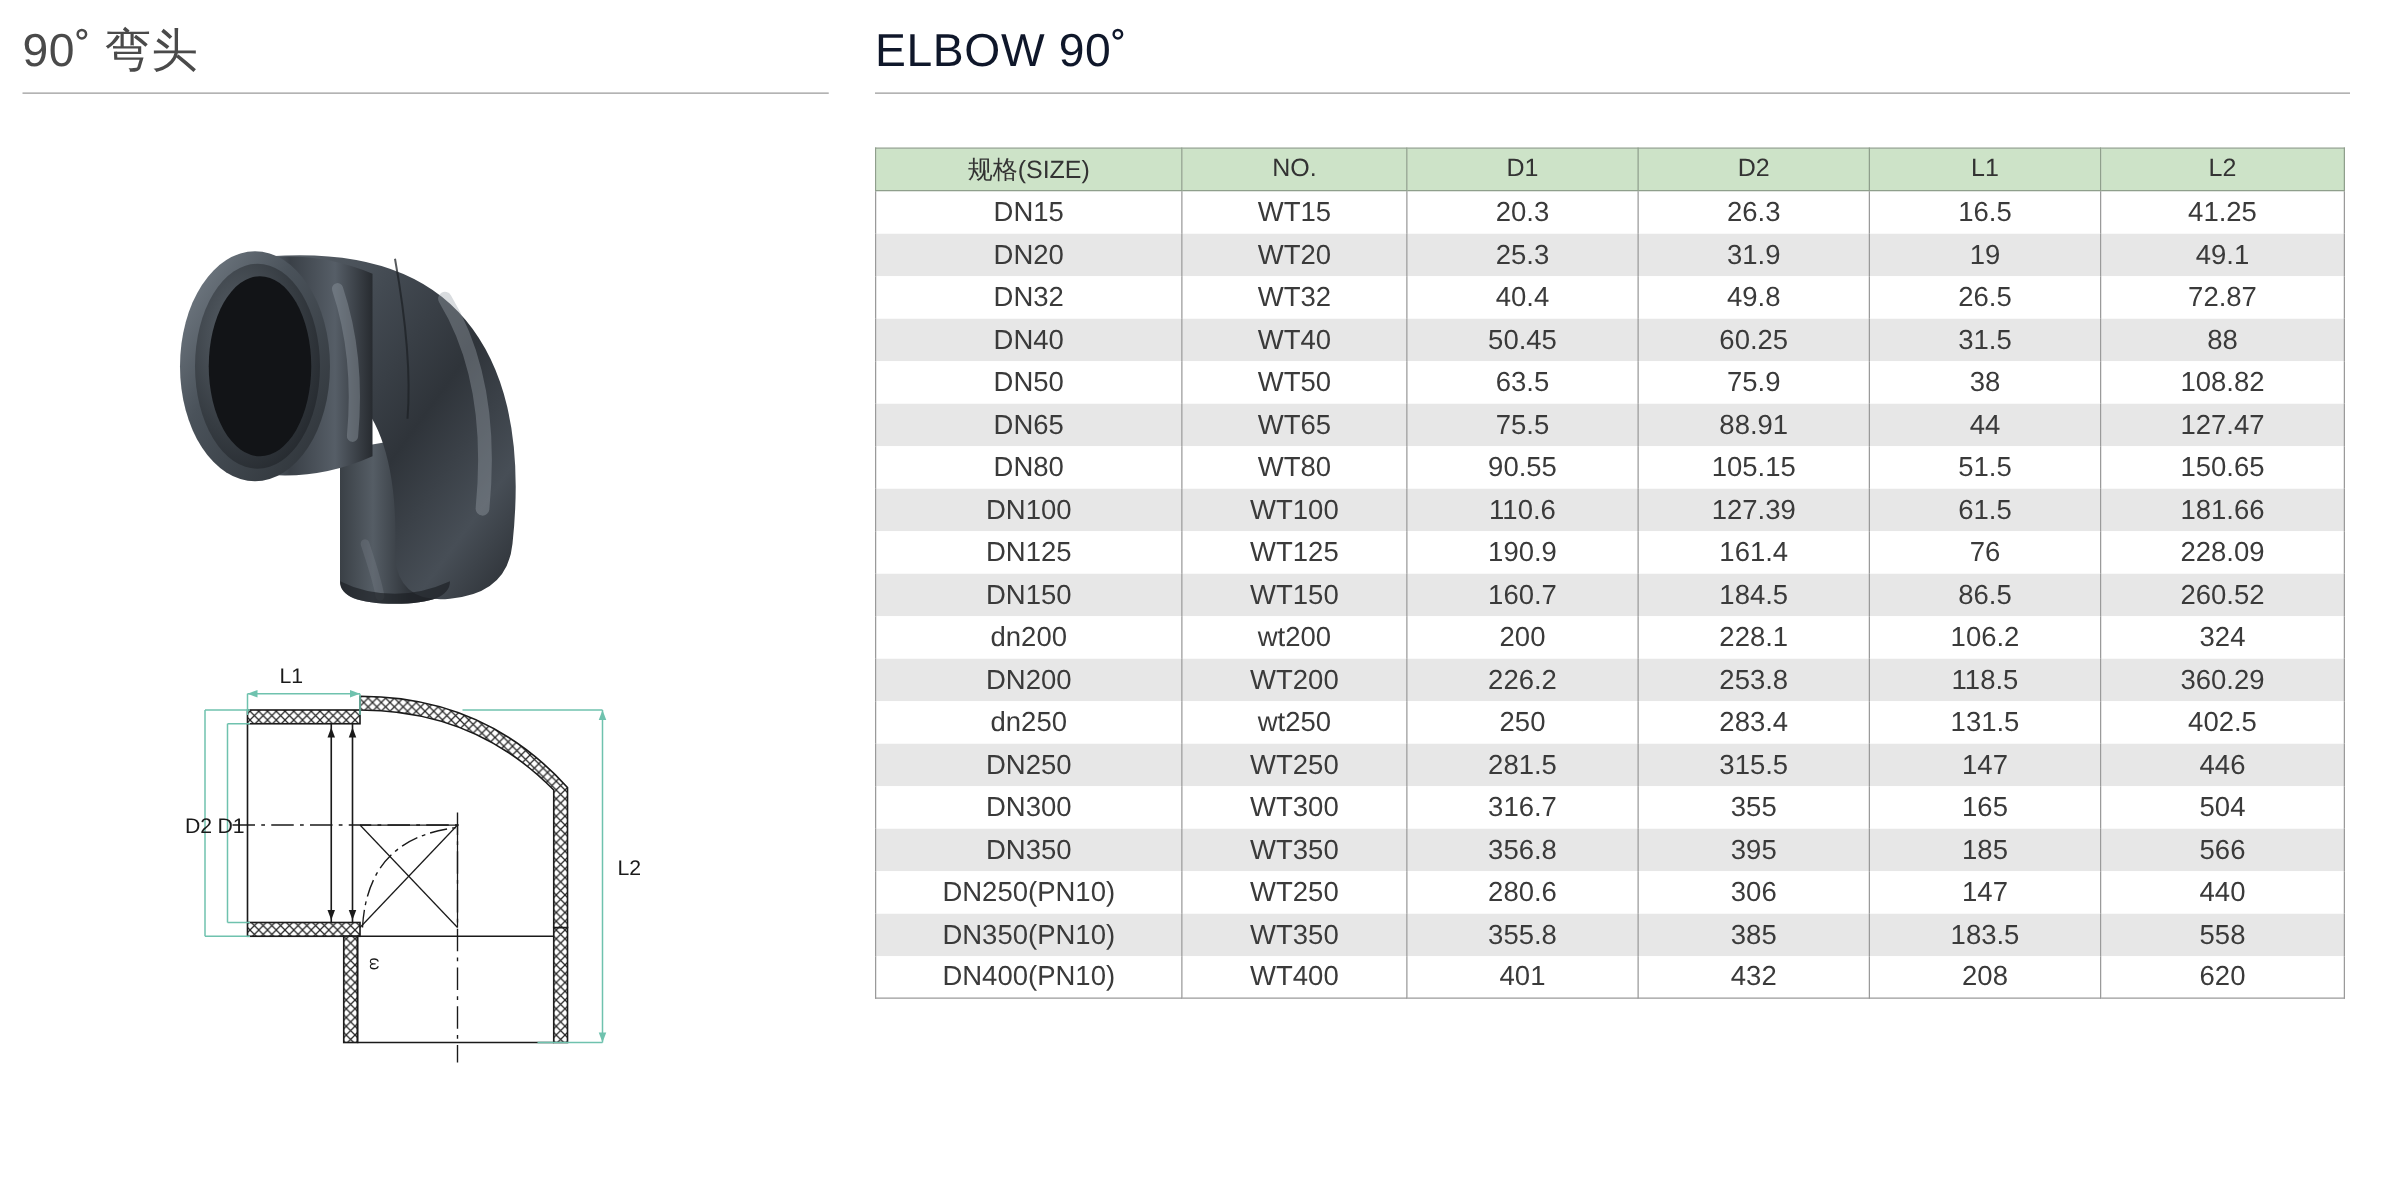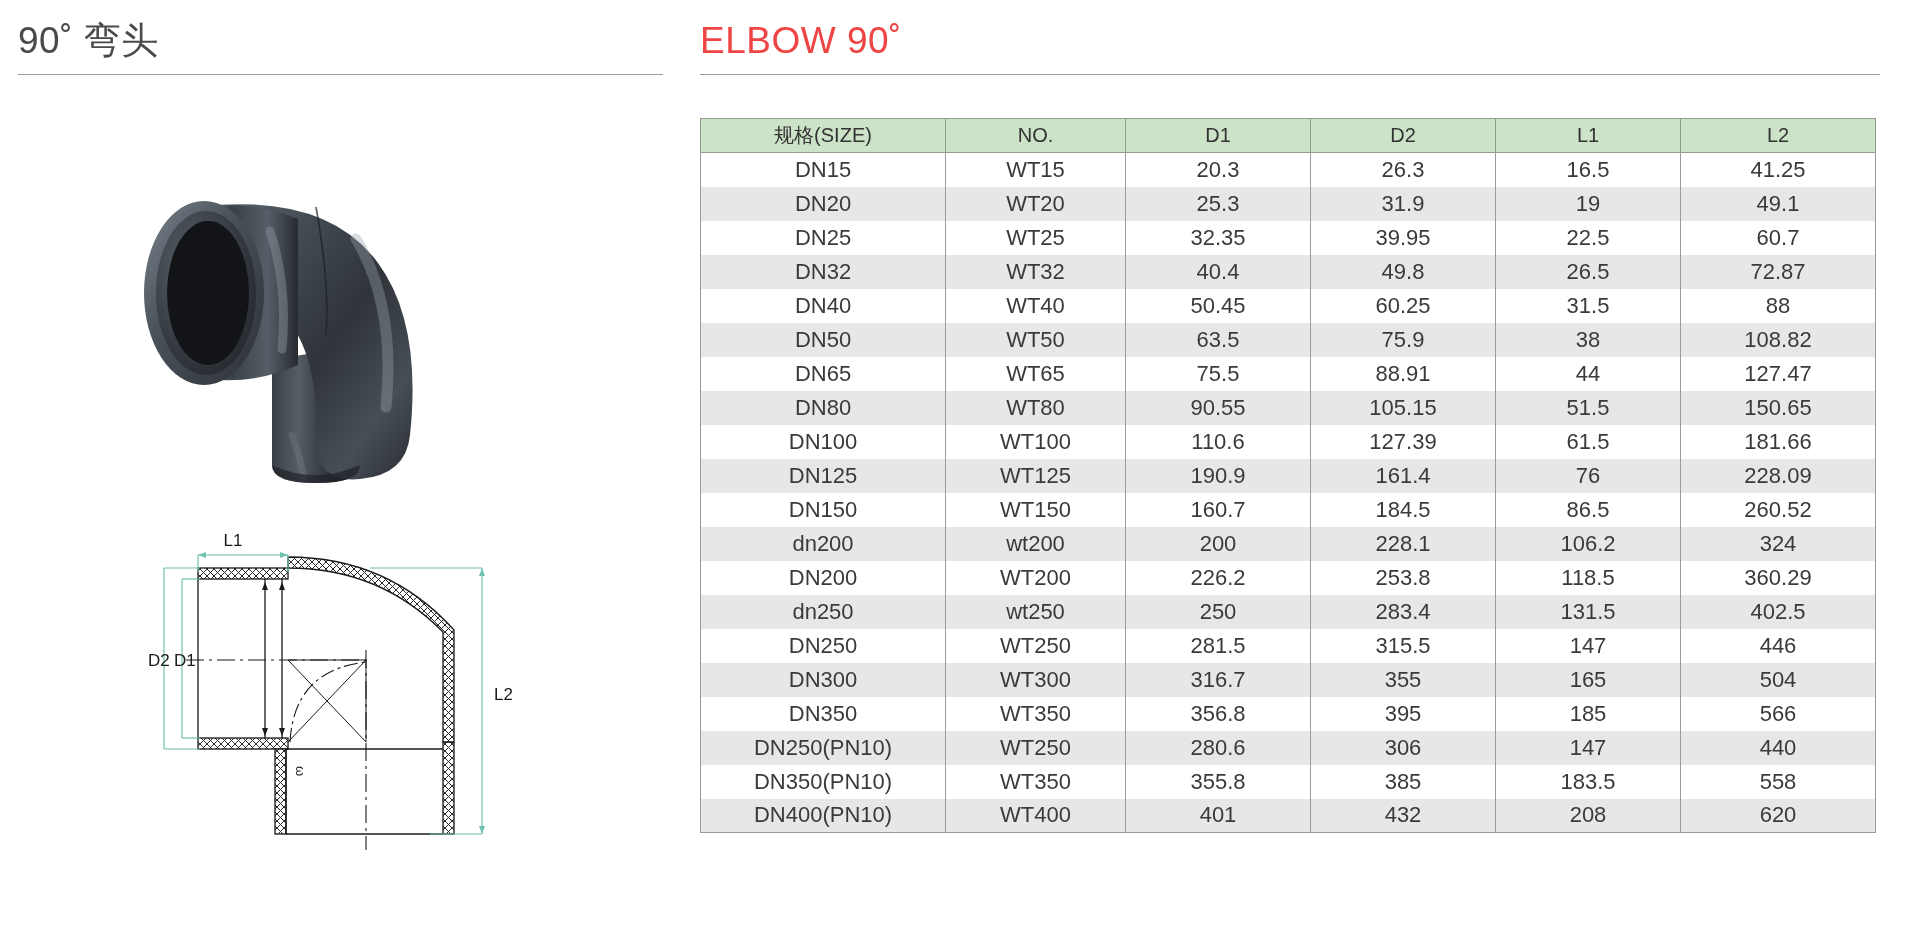--- a/index.html
+++ b/index.html
@@ -37,21 +37,21 @@
     font-size: 37px;
     font-weight: 400;
     color: #4a4a4a;
     letter-spacing: 0.5px;
     line-height: 1.25;
     white-space: nowrap;
   }
   .title-en {
     font-size: 37px;
     font-weight: 400;
-    color: #ef4444;
+    color: #0f172a;
     letter-spacing: 0.5px;
     line-height: 1.25;
     white-space: nowrap;
   }
   .title-rule {
     margin-top: 10px;
     height: 1px;
     background: #9a9a9a;
   }
   .title-rule.left  { width: 645px; }
@@ -309,28 +309,20 @@
           </tr>
           <tr>
             <td>DN20</td>
             <td>WT20</td>
             <td>25.3</td>
             <td>31.9</td>
             <td>19</td>
             <td>49.1</td>
           </tr>
           <tr>
-            <td>DN25</td>
-            <td>WT25</td>
-            <td>32.35</td>
-            <td>39.95</td>
-            <td>22.5</td>
-            <td>60.7</td>
-          </tr>
-          <tr>
             <td>DN32</td>
             <td>WT32</td>
             <td>40.4</td>
             <td>49.8</td>
             <td>26.5</td>
             <td>72.87</td>
           </tr>
           <tr>
             <td>DN40</td>
             <td>WT40</td>

